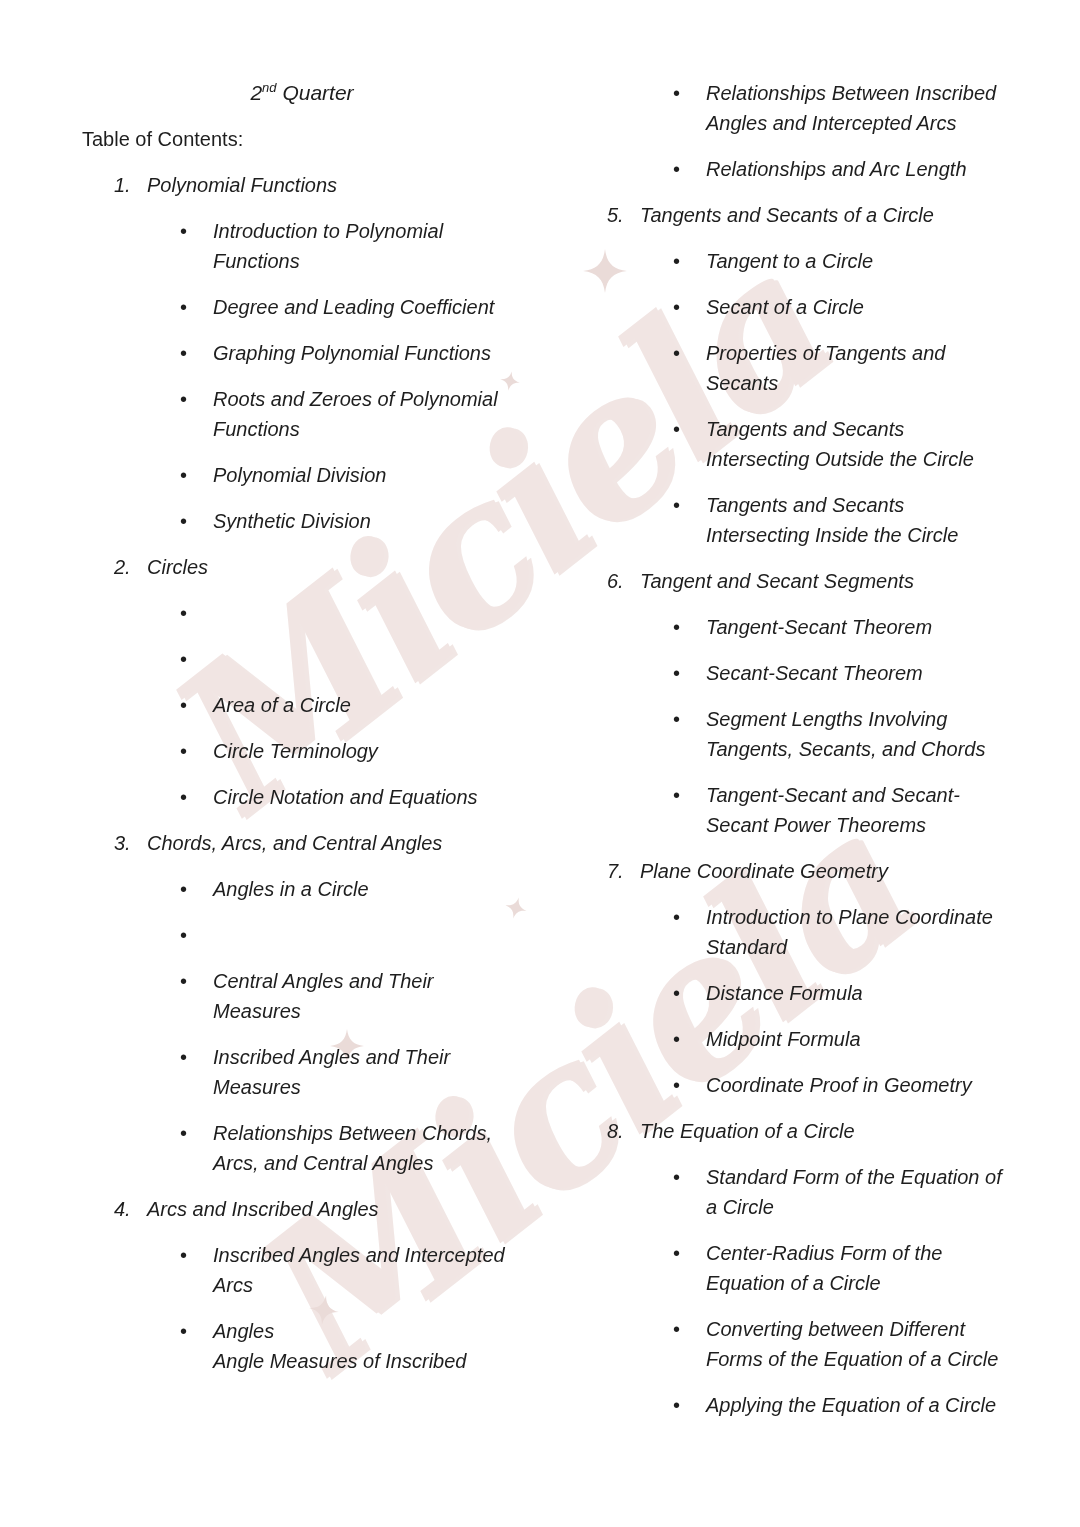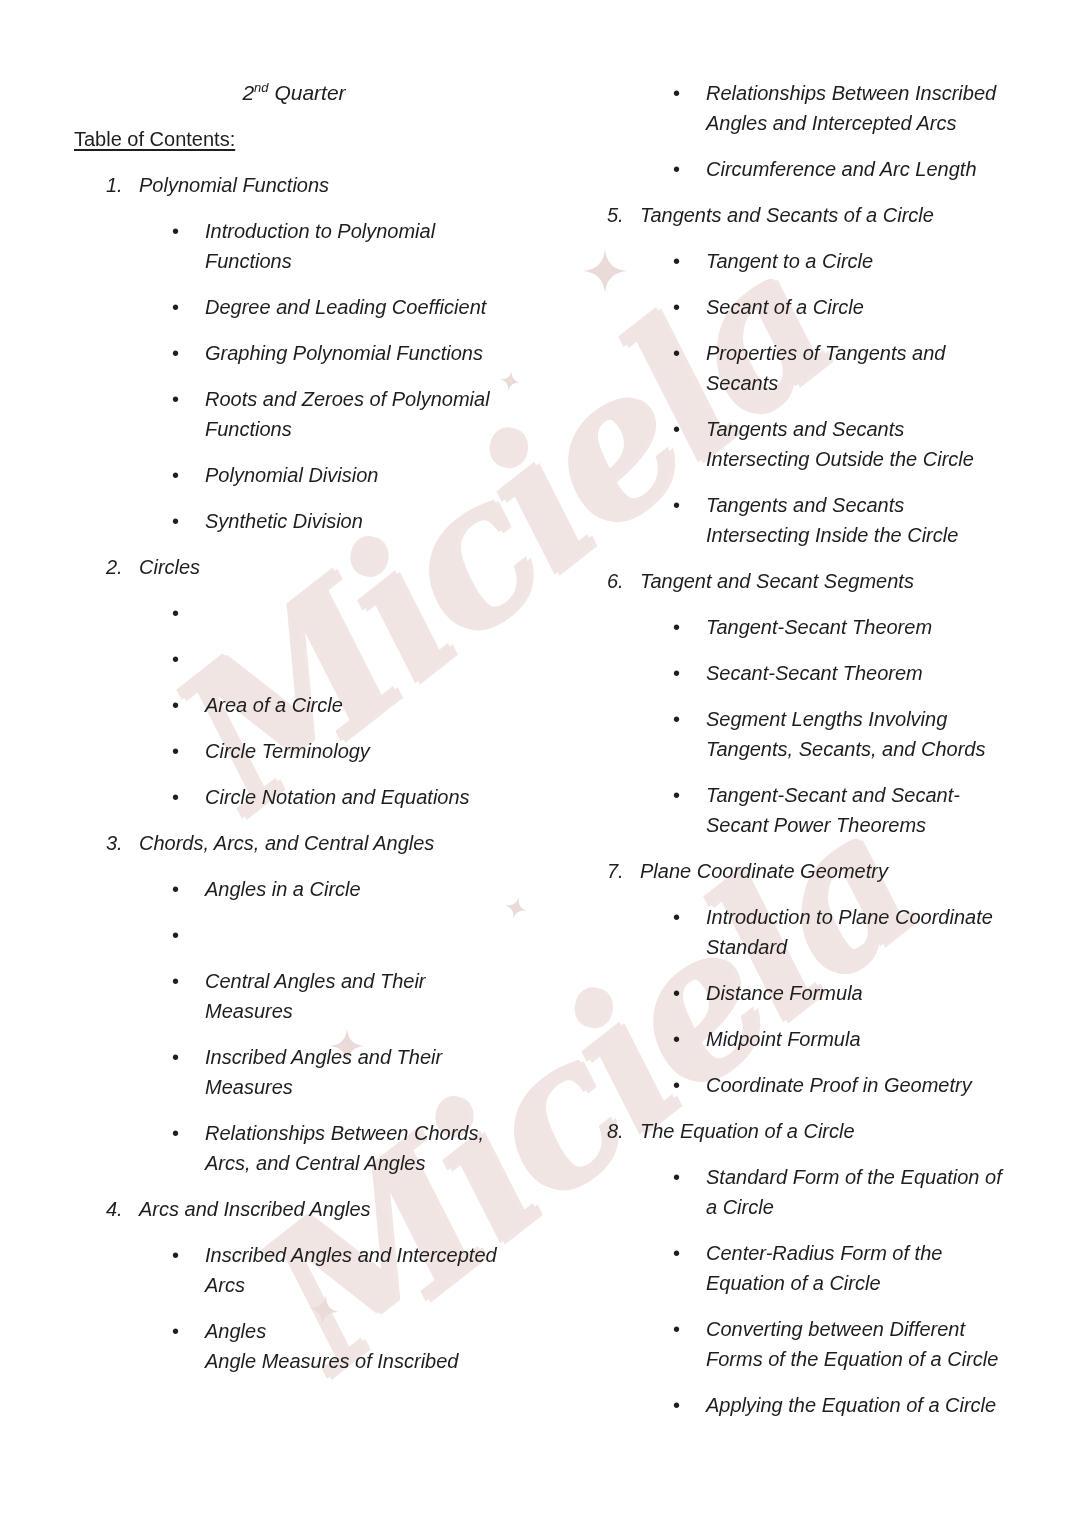--- a/index.html
+++ b/index.html
@@ -21,27 +21,27 @@
   #wm1 { left:500px; top:530px; }
   #wm2 { left:585px; top:1090px; }
   .sparkle { position:absolute; z-index:0; }
   .sparkle svg { display:block; width:100%; height:100%; }
   .sparkle path { fill:var(--sparkle-color,#eadbd8); }
   
   .col {
     position:absolute; top:78px; z-index:1;
     font-size:20px; line-height:30px; font-style:italic;
   }
-  #col-left  { left:74px;  width:470px; }
+  #col-left  { left:82px;  width:470px; }
   #col-right { left:575px; width:500px; }
   .title { width:440px; text-align:center; margin:0 0 16px 0; font-size:21px; }
   .title sup { font-size:13px; line-height:0; }
   .toc-h {
     font-style:normal; font-size:20px; margin:0 0 16px 0;
-    text-decoration:underline; text-underline-offset:3px;
+    text-underline-offset:3px;
   }
   .entry { display:flex; margin:0 0 16px 0; }
   .entry .num { flex:0 0 33px; margin-left:32px; }
   .entry .dot { flex:0 0 33px; margin-left:98px; font-style:normal; }
   .entry .txt { flex:1 1 auto; }
   .entry .ln { white-space:nowrap; }
 </style>
 </head>
 <body>
 
@@ -218,21 +218,21 @@
         <div class="entry">
           <span class="dot">•</span>
           <span class="txt">
             <div class="ln">Relationships Between Inscribed</div>
             <div class="ln">Angles and Intercepted Arcs</div>
           </span>
         </div>
         <div class="entry">
           <span class="dot">•</span>
           <span class="txt">
-            <div class="ln">Circumference and Arc Length</div>
+            <div class="ln">Relationships and Arc Length</div>
           </span>
         </div>
         <div class="entry">
           <span class="num">5.</span>
           <span class="txt">
             <div class="ln">Tangents and Secants of a Circle</div>
           </span>
         </div>
         <div class="entry">
           <span class="dot">•</span>

